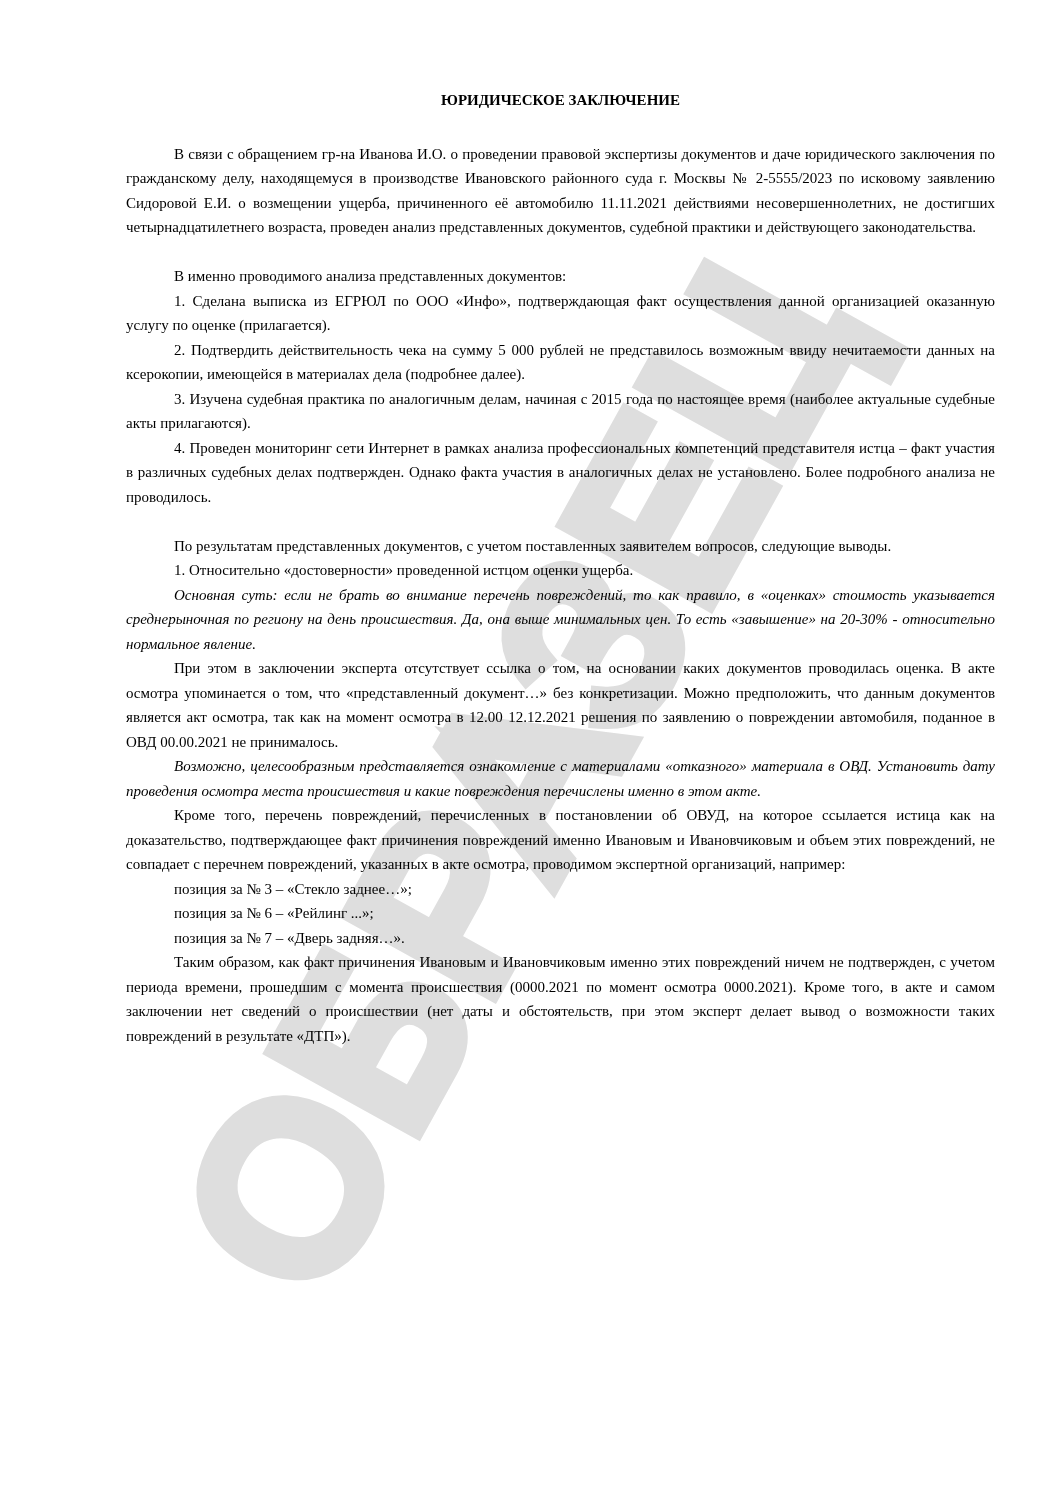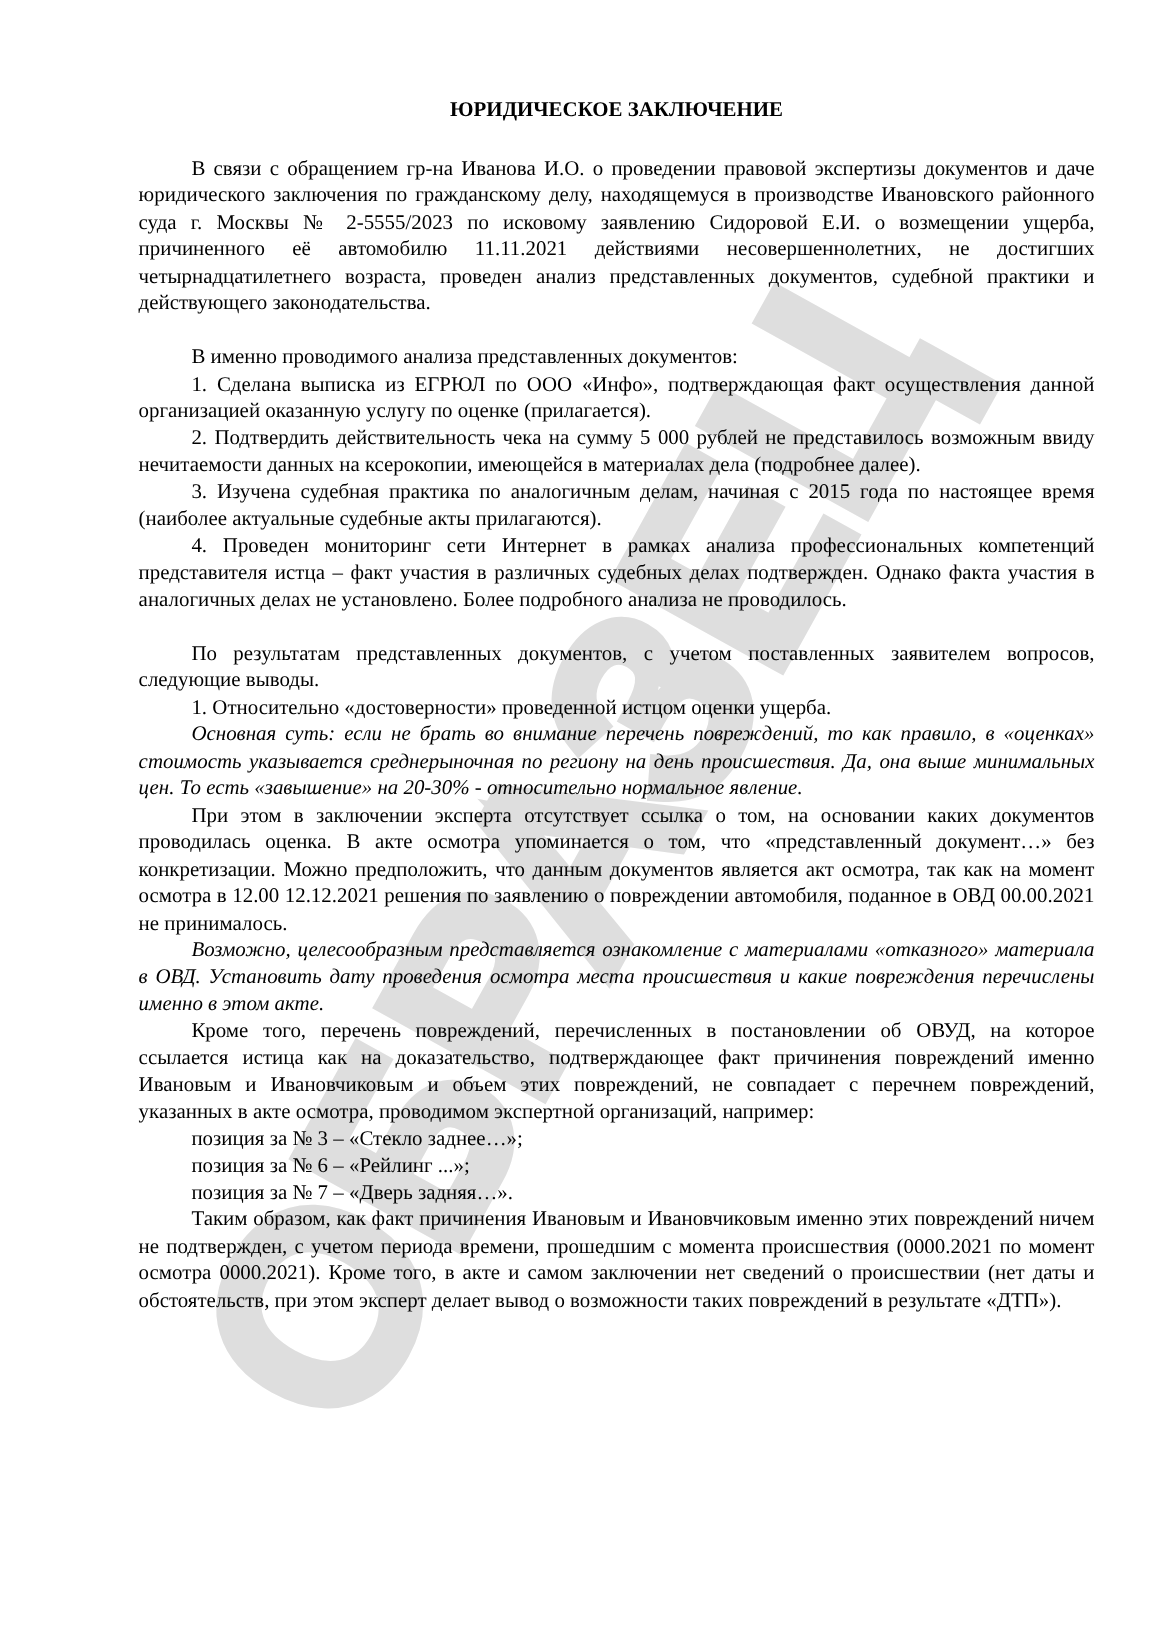--- a/index.html
+++ b/index.html
@@ -18,21 +18,21 @@
     color: transparent;
     -webkit-text-stroke: 22px #dedede;
     white-space: nowrap;
     z-index: 0;
     line-height: 1;
     user-select: none;
   }
   .content {
     position: absolute; left: 126px; top: 88px; width: 869px;
     font-family: "Liberation Serif", "DejaVu Serif", serif;
-    font-size: 19px; line-height: 24.5px; color: #000;
+    font-size: 15px; line-height: 24.5px; color: #000;
     z-index: 1;
   }
   .title { text-align: center; font-weight: bold; margin: 0; line-height: 24.5px; }
   .p { margin: 0; text-align: justify; text-indent: 48px; }
   .p.it { font-style: italic; }
   .gap { height: 24.5px; }
   .gap-title { height: 29px; }
 </style>
 </head>
 <body>

